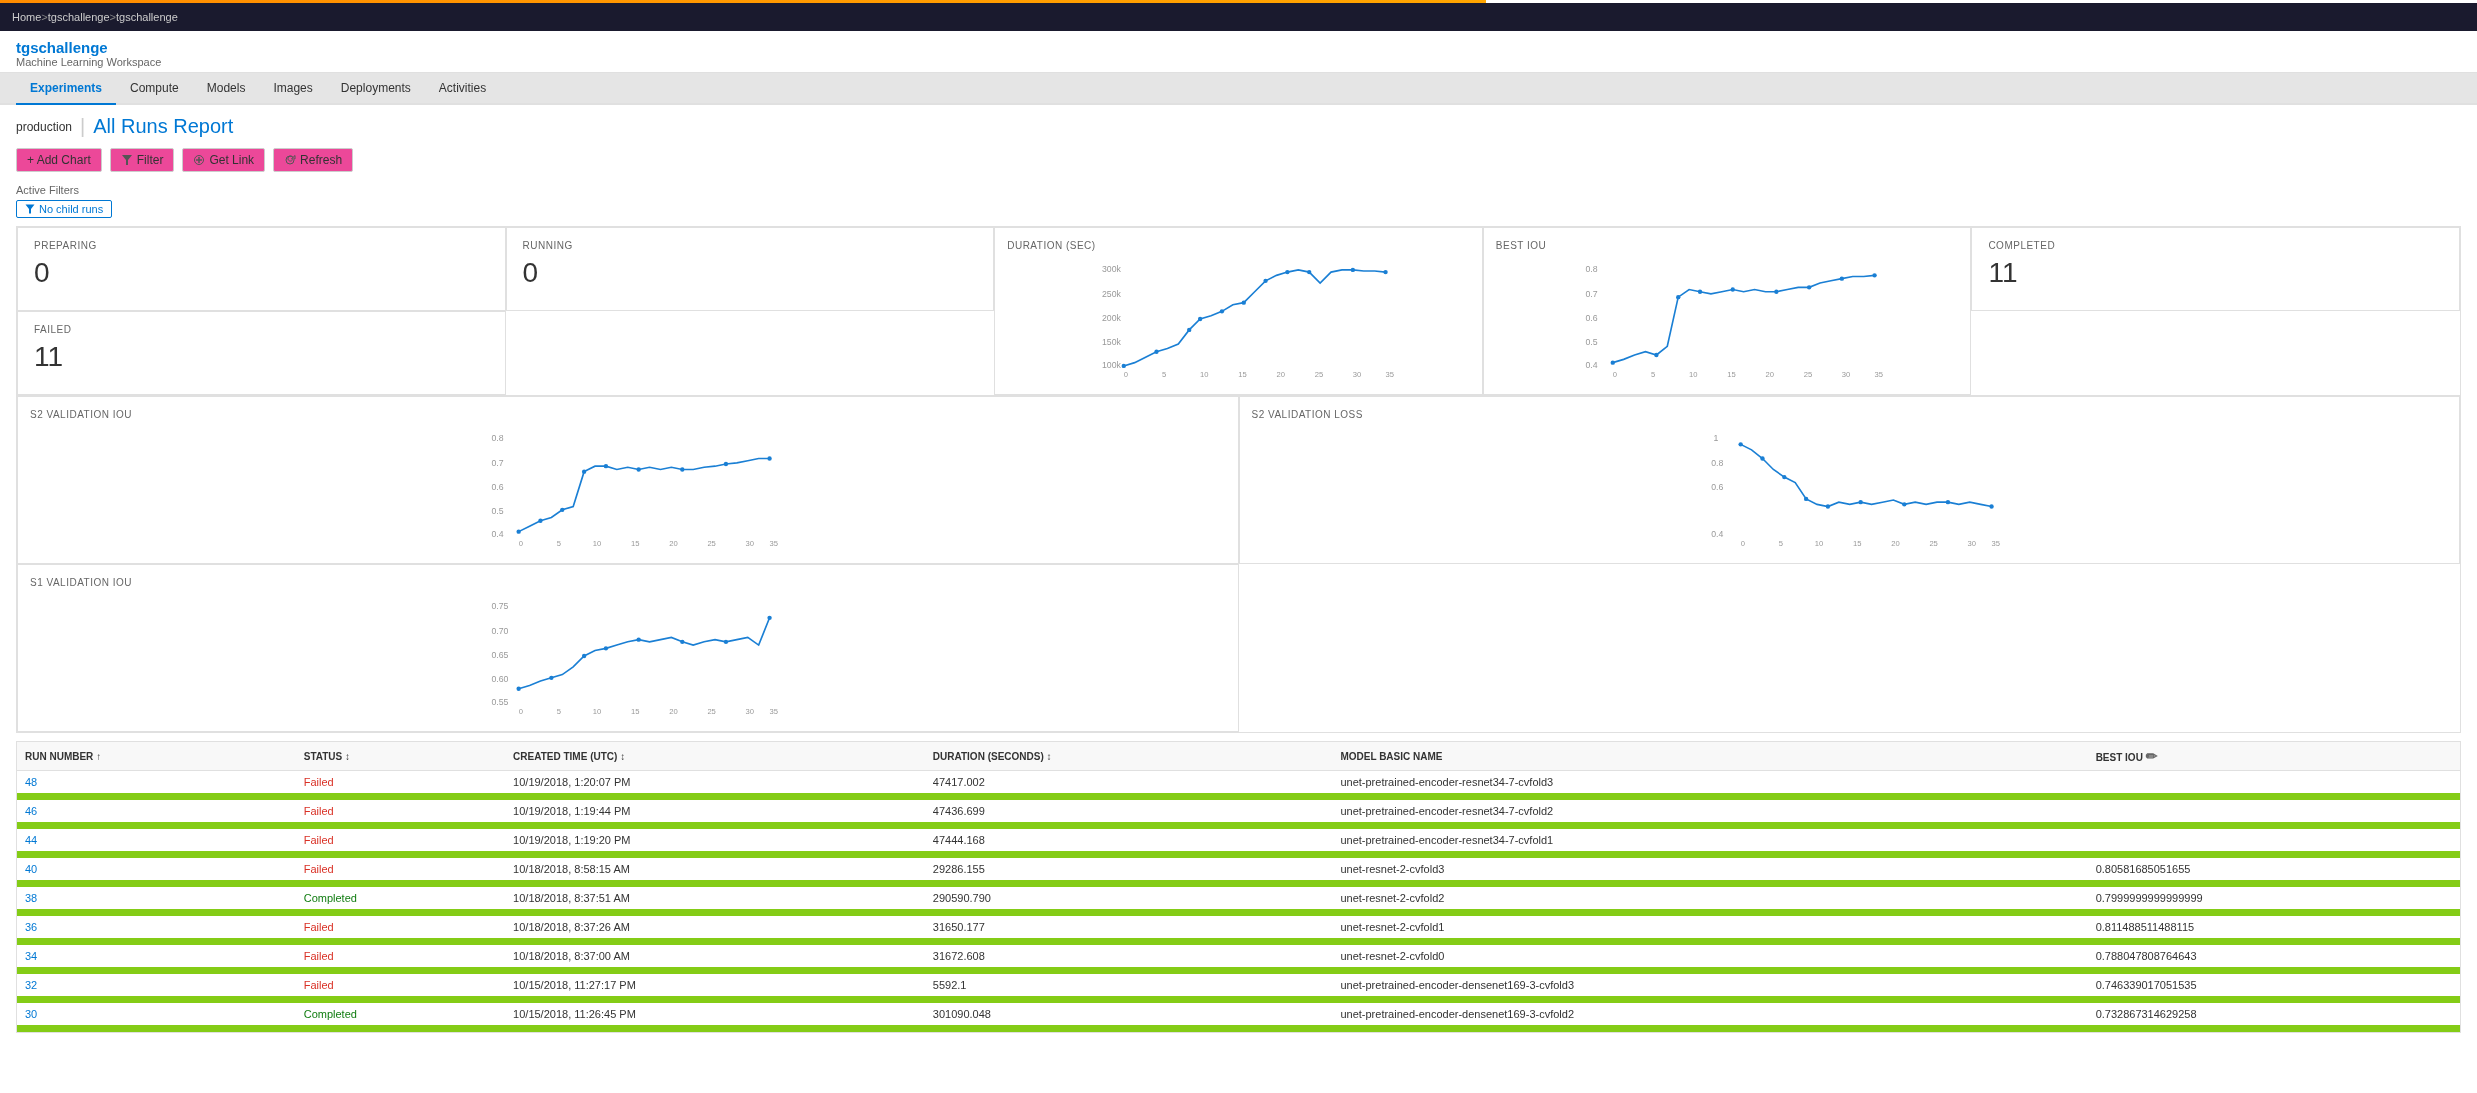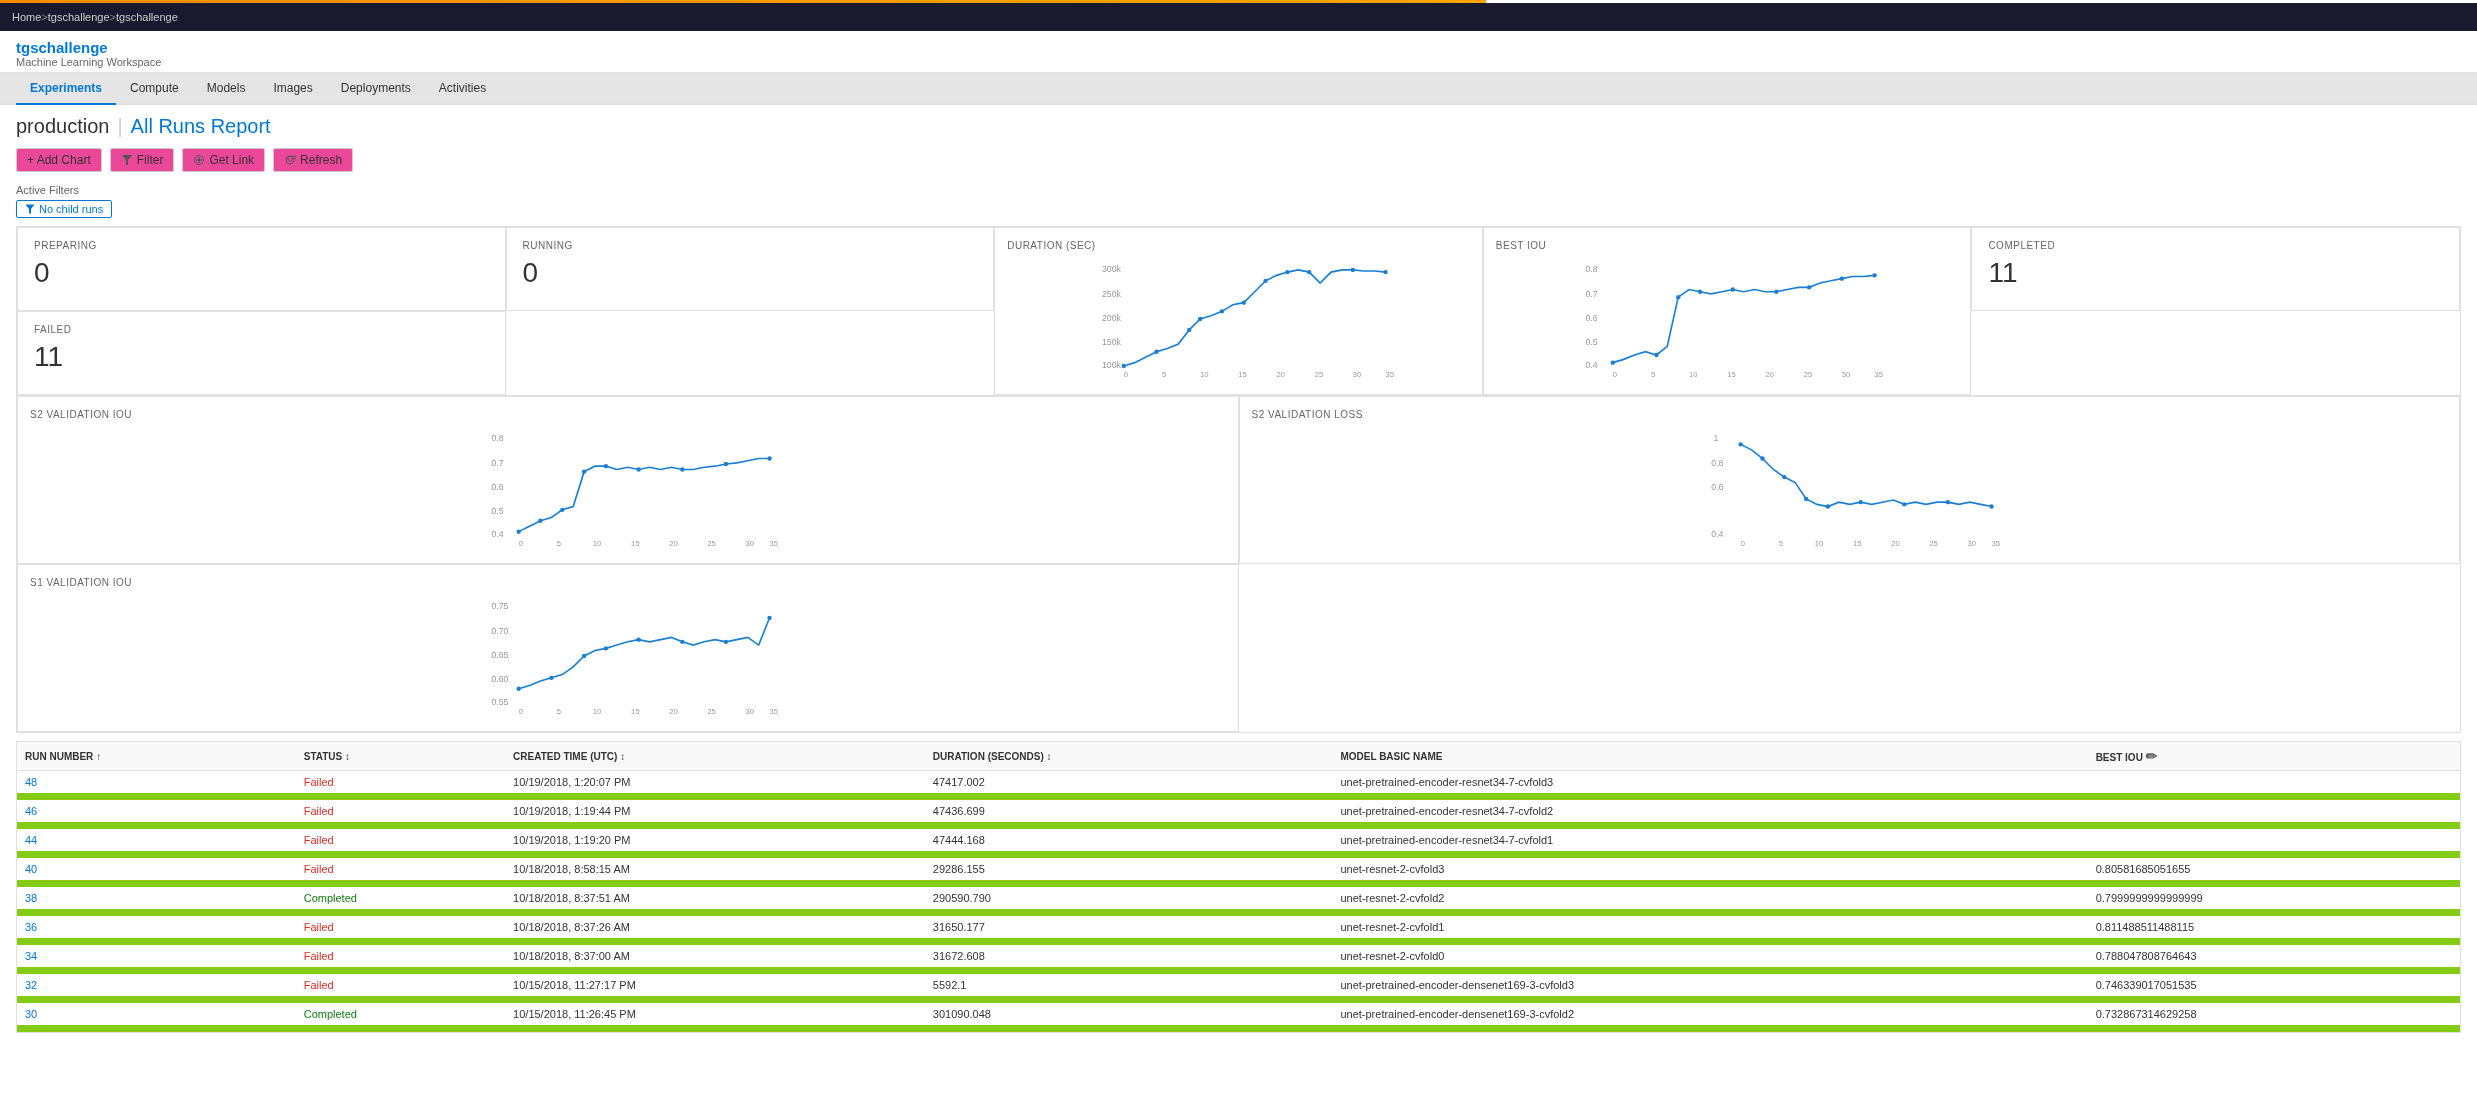--- a/index.html
+++ b/index.html
@@ -15,21 +15,21 @@
     .workspace-title { font-size: 15px; font-weight: 600; color: #0078d4; }
     .workspace-subtitle { font-size: 11px; color: #666; }
     
     
     .nav { display: flex; gap: 0; border-bottom: 2px solid #e0e0e0; padding: 0 16px; background: #e5e5e5; }
     .nav-item { padding: 8px 14px; font-size: 12px; color: #333; cursor: pointer; border-bottom: 2px solid transparent; margin-bottom: -2px; }
     .nav-item.active { color: #0078d4; border-bottom: 2px solid #0078d4; font-weight: 600; }
     
     
     .page-header { padding: 10px 16px 6px; display: flex; align-items: center; gap: 8px; }
-    .page-title-main { font-size: 20px; font-weight: 300; color: #333; }
+    .page-title-main { font-size: 12px; font-weight: 300; color: #333; }
     .page-title-sep { color: #ccc; font-size: 20px; }
     .page-title-sub { font-size: 20px; font-weight: 300; color: #0078d4; }
     
     
     .toolbar { display: flex; gap: 8px; padding: 4px 16px 8px; align-items: center; }
     .toolbar-btn { display: flex; align-items: center; gap: 4px; padding: 4px 10px; border: 1px solid #ccc; background: #ec4899; cursor: pointer; font-size: 12px; color: #333; border-radius: 2px; }
     
     
     .active-filters { padding: 4px 16px 8px; }
     .active-filters-label { font-size: 11px; color: #666; margin-bottom: 4px; }

